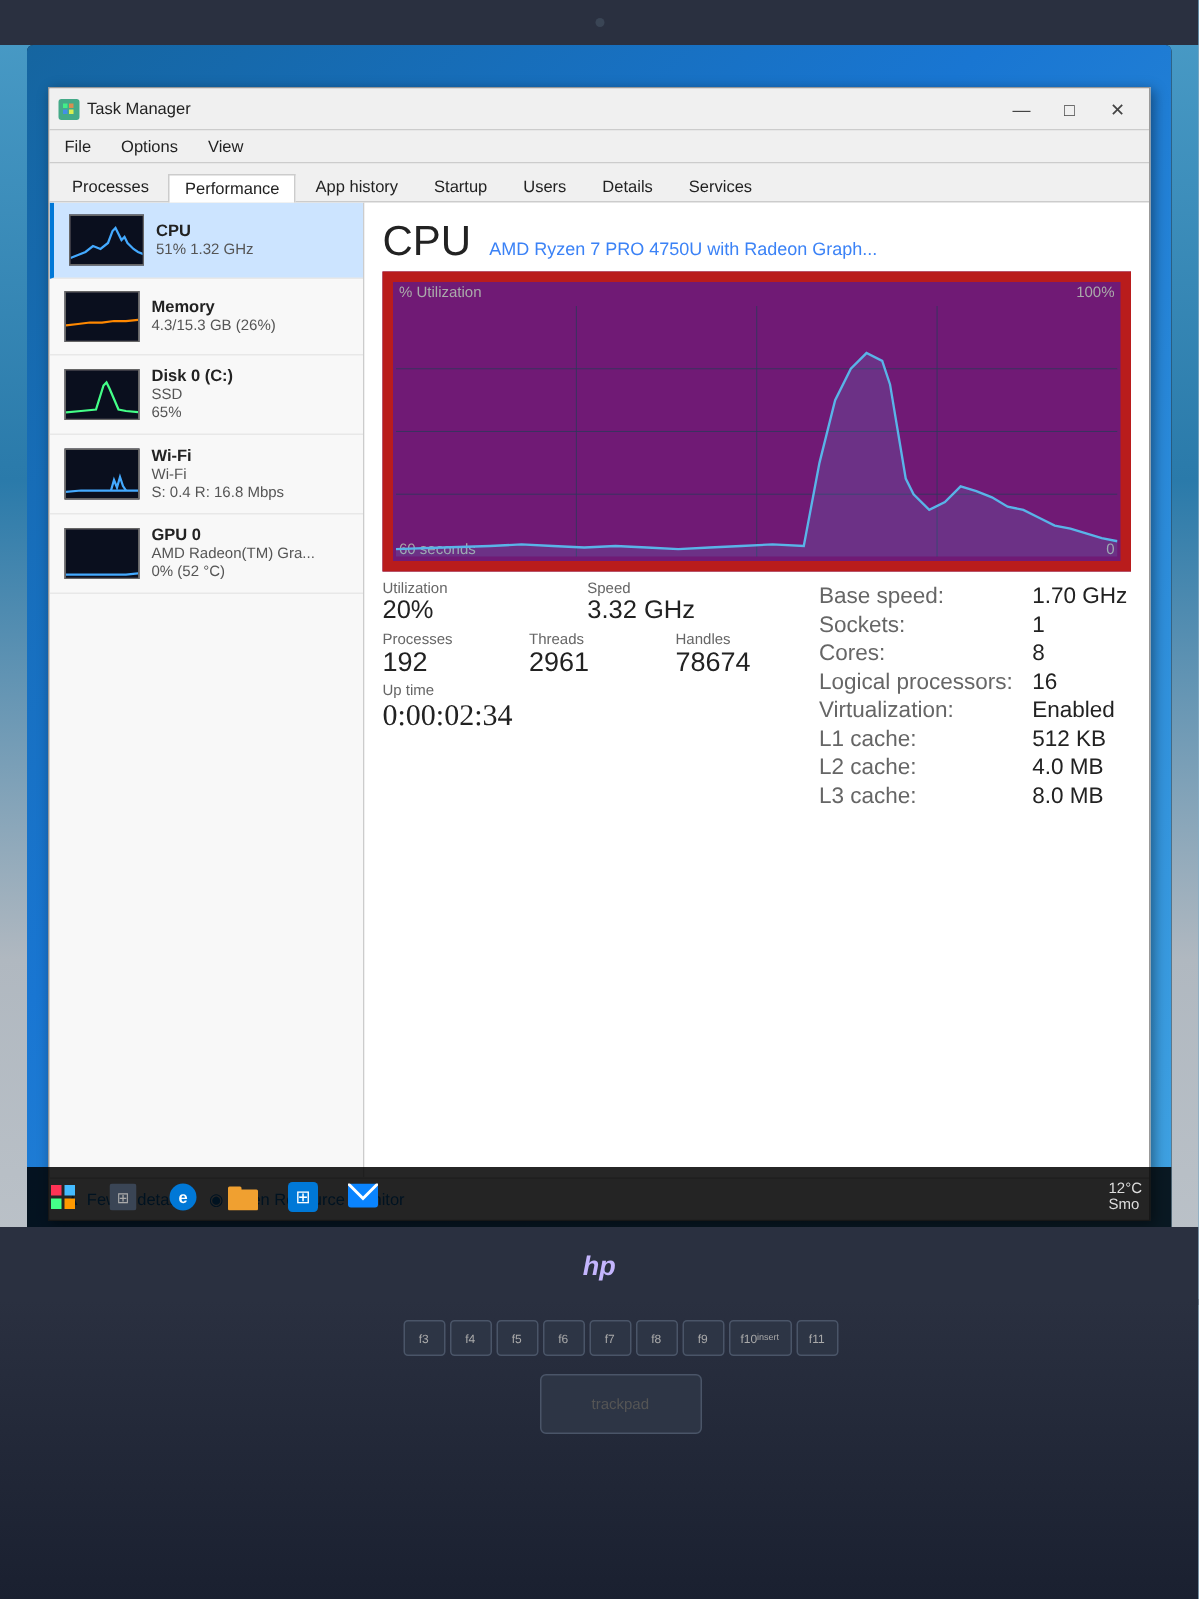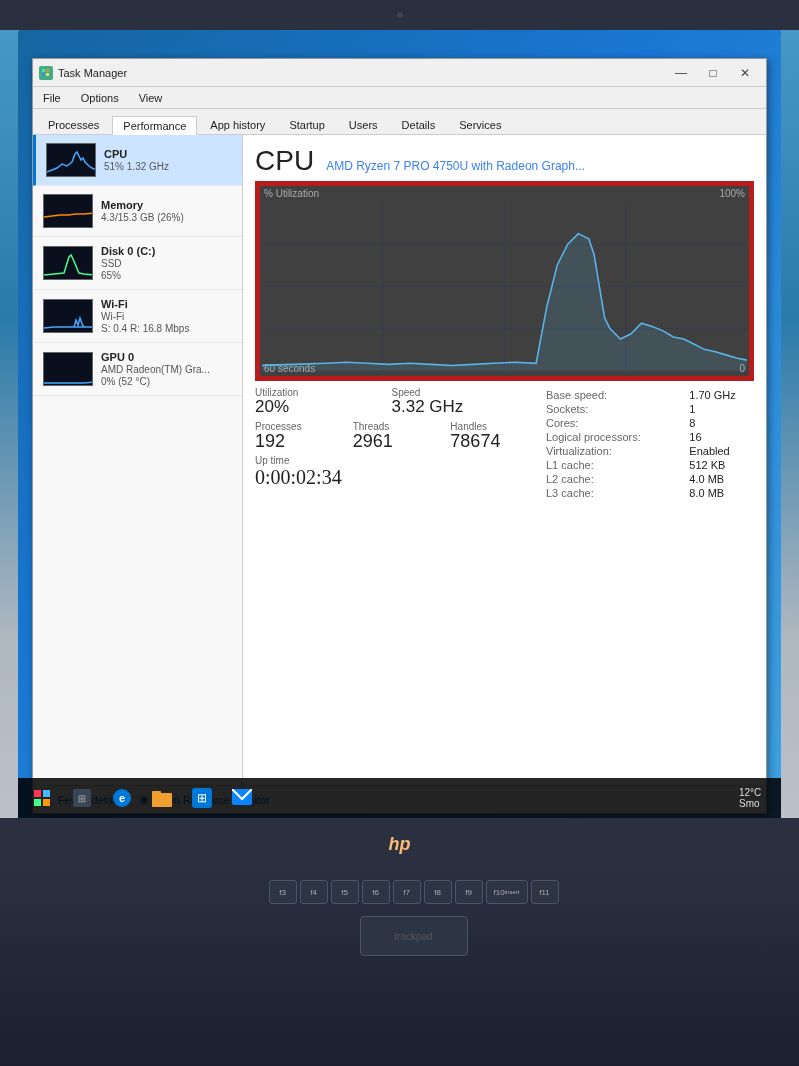--- a/index.html
+++ b/index.html
@@ -206,22 +206,22 @@
     }
     .panel-subtitle {
       font-size: 12px;
       color: #3b82f6;
     }
 
     
     .graph-container {
       position: relative;
       flex: 1;
-      border: 5px solid #b91c1c;
-      background: #404040;
+      border: 7px solid #b91c1c;
+      background: #701a75;
       margin-bottom: 6px;
       min-height: 160px;
       max-height: 200px;
     }
     .graph-label-top {
       position: absolute;
       top: 2px;
       left: 4px;
       font-size: 10px;
       color: #aaa;
@@ -369,21 +369,21 @@
       height: 52px;
       background: #2a3040;
       display: flex;
       align-items: center;
       justify-content: center;
     }
 
     
     .hp-logo {
       font-size: 18px;
-      color: #fdba74;
+      color: #c4b5fd;
       font-style: italic;
       font-weight: bold;
     }
 
     
     .cpu-graph-svg {
       position: absolute;
       top: 16px;
       left: 2px;
       right: 2px;
@@ -395,21 +395,21 @@
       stroke: #2a3a5a;
       stroke-width: 0.5;
     }
 
     .divider-section {
       display: flex;
       gap: 16px;
     }
 
     .info-table {
-      font-size: 11px;
+      font-size: 15px;
       width: 100%;
     }
     .info-table tr td:first-child { color: #666; padding-right: 10px; white-space: nowrap; }
     .info-table tr td:last-child { color: #222; font-weight: normal; }
   </style>
 </head>
 <body>
 
 <div class="laptop-bg"></div>
 

